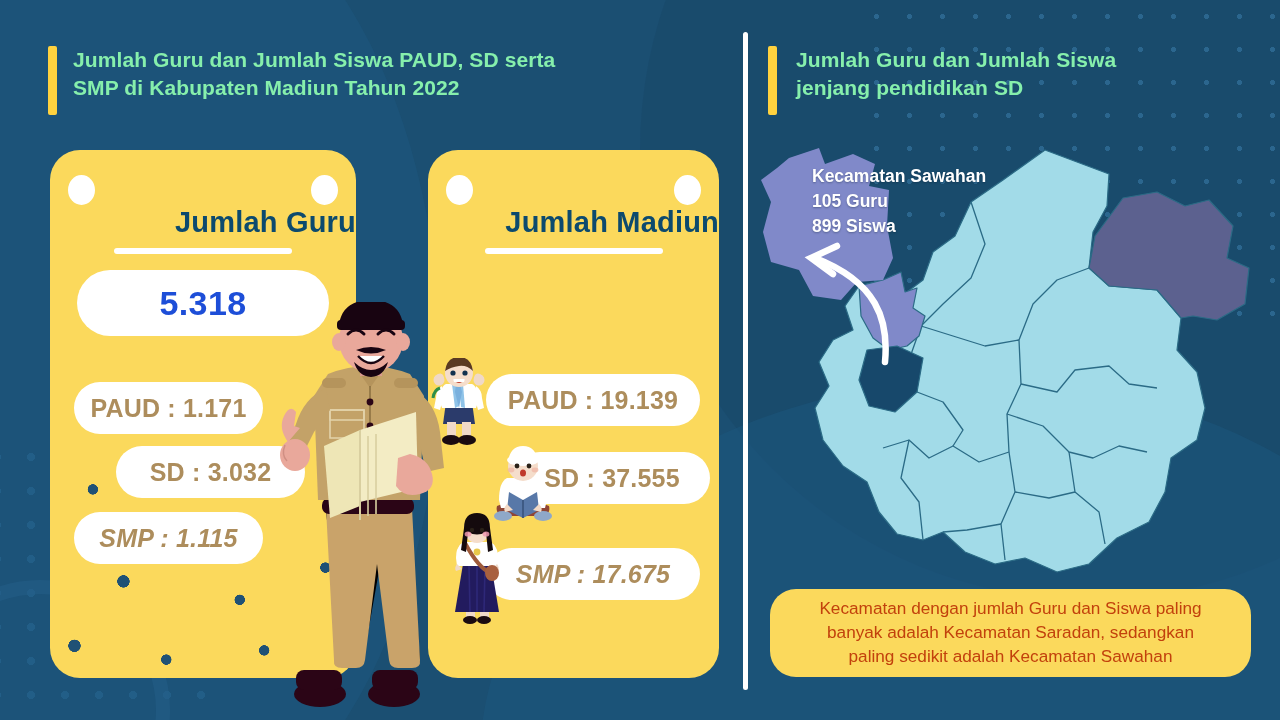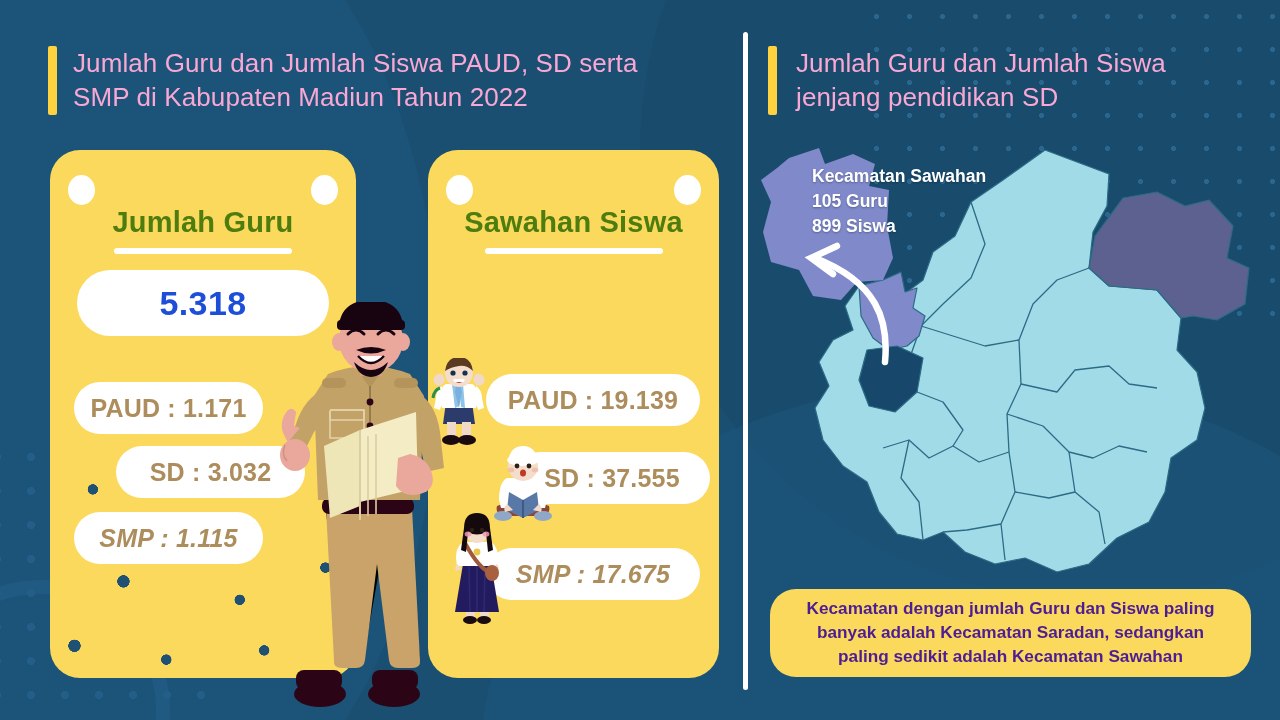--- a/index.html
+++ b/index.html
@@ -42,21 +42,21 @@
   .ring-bl {
     position:absolute; left:-90px; bottom:-120px;
     width:260px; height:260px; border-radius:50%;
     border:14px solid #255f88; opacity:.55;
   }
 
   
   .hdr { position:absolute; display:flex; gap:16px; align-items:flex-start; }
   .hdr-bar { width:9px; border-radius:2px; background:#ffd23f; flex:none; }
   .hdr-text {
-    color:#f9a8d4; font-weight:normal; font-size:26px; line-height:1.32;
+    color:#86efac; font-weight:bold; font-size:21px; line-height:1.32;
     letter-spacing:.1px; white-space:pre-line;
   }
   #header-left  { left:48px; top:46px; }
   #header-left  .hdr-bar { height:69px; }
   #header-right { left:768px; top:46px;gap:19px; }
   #header-right .hdr-bar { height:69px; }
 
   
   #divider {
     position:absolute; left:743px; top:32px; width:5px; height:658px;
@@ -86,22 +86,22 @@
   #card-guru .card-dots { opacity:1; }
   #card-siswa .card-dots { opacity:0; }
   .punch {
     position:absolute; top:25px; width:27px; height:30px;
     border-radius:50%; background:#ffffff;
   }
   .punch.l { left:18px; }
   .punch.r { right:18px; }
 
   .card-title {
-    position:absolute; left:0; right:0; top:56px; text-align:center;
-    font-size:29px; font-weight:bold; color:#4d7c0f; letter-spacing:.2px;
+    position:absolute; left:0; right:0; top:56px; text-align:right;
+    font-size:29px; font-weight:bold; color:#0c4a6e; letter-spacing:.2px;
   }
   .card-rule {
     position:absolute; left:50%; transform:translateX(-50%); top:98px;
     width:178px; height:6px; background:#ffffff; border-radius:3px;
   }
   .big-pill {
     position:absolute; left:50%; transform:translateX(-50%); top:120px;
     width:252px; height:66px; background:#ffffff; border-radius:34px;
     display:flex; align-items:center; justify-content:center;
     font-size:34px; font-weight:bold; color:#1d4ed8; letter-spacing:.4px;
@@ -141,21 +141,21 @@
   #label-saradan { left:318px; top:80px; }
 
   
   #caption-box {
     position:absolute; left:770px; top:589px; width:481px; height:88px;
     background:#fbd95c; border-radius:26px;
     display:flex; align-items:center; justify-content:center;
     text-align:center; padding:6px 16px;
   }
   #caption-text {
-    font-size:17.2px; font-weight:bold; color:#4c1d95; line-height:1.38;
+    font-size:17.2px; font-weight:normal; color:#c2410c; line-height:1.38;
     white-space:pre-line;
   }
 </style>
 </head>
 <body>
 
 <div id="bg-deco">
   <div class="bg-swoosh-2"></div>
   <div class="bg-swoosh-1"></div>
   <div class="bg-swoosh-3"></div>
@@ -187,21 +187,21 @@
   <div class="big-pill">5.318</div>
   <div class="row-pill" id="guru-pill-0">PAUD : 1.171</div>
   <div class="row-pill" id="guru-pill-1">SD : 3.032</div>
   <div class="row-pill" id="guru-pill-2">SMP : 1.115</div>
 </div>
 
 <div class="card" id="card-siswa">
   <div class="card-dots"></div>
   <div class="punch l"></div>
   <div class="punch r"></div>
-  <div class="card-title">Sawahan Siswa</div>
+  <div class="card-title">Jumlah Madiun</div>
   <div class="card-rule"></div>
   <div class="row-pill" id="siswa-pill-0">PAUD : 19.139</div>
   <div class="row-pill" id="siswa-pill-1">SD : 37.555</div>
   <div class="row-pill" id="siswa-pill-2">SMP : 17.675</div>
 </div>
 
 <svg id="teacher-illustration" viewBox="0 0 216 418">
 
   <path d="M58 210 h84 l10 150 -16 4 -22 -112 -20 112 -18 -4 z" fill="#c9a košile"></path>
   <path d="M58 206 h86 l8 152 q1 8 -8 8 h-14 q-8 0 -9 -8 l-12 -96 -12 96 q-1 8 -9 8 h-14 q-9 0 -8 -8 z" fill="#c9a36a"></path>

